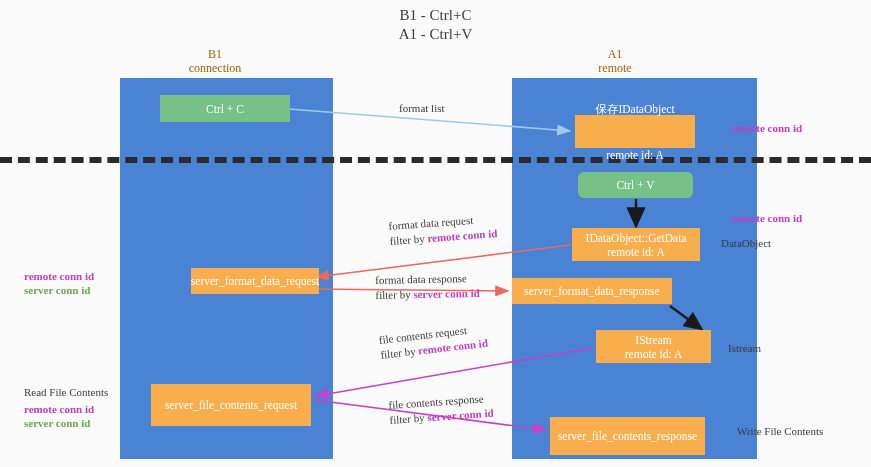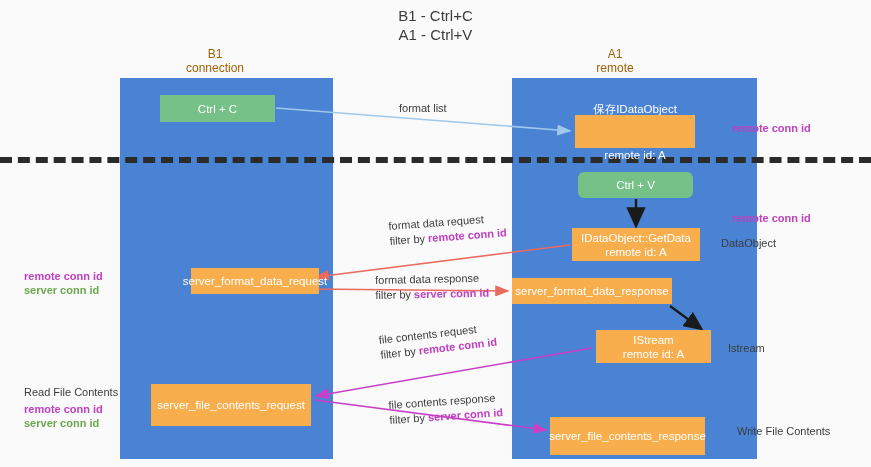--- a/index.html
+++ b/index.html
@@ -3,21 +3,21 @@
 <meta charset="utf-8">
 <style>
   html,body{margin:0;padding:0;}
   body{
     width:871px;height:467px;
     background:#fafafa;
     font-family:"Liberation Sans","DejaVu Sans",sans-serif;
     overflow:hidden;
     position:relative;
   }
-  .canvas{position:absolute;inset:0;}
+  .canvas{position:absolute;inset:0;font-family:Liberation Serif, serif;}
 
   
   .title{
     position:absolute;left:0;top:6px;width:871px;
     text-align:center;font-size:15px;color:#3c3c3c;line-height:19px;
   }
 
   
   .col-head{
     position:absolute;text-align:center;font-size:12px;color:#a16207;
@@ -43,21 +43,21 @@
   
   .box{
     position:absolute;box-sizing:border-box;
     display:flex;flex-direction:column;align-items:center;justify-content:center;
     color:#ffffff;font-size:11.5px;line-height:14px;text-align:center;
   }
   .box.green{background:#76c187;}
   .box.orange{background:#f9ae4d;}
   .box .l2{font-size:11.5px;}
 
-  #box-ctrlc{left:160px;top:95px;width:115px;height:27px;}
+  #box-ctrlc{left:160px;top:95px;width:130px;height:27px;}
   #box-idataobject{left:575px;top:115px;width:120px;height:33px;gap:32px;}
   #box-ctrlv{left:578px;top:172px;width:115px;height:26px;border-radius:6px;}
   #box-getdata{left:572px;top:228px;width:128px;height:33px;}
   #box-sfdreq{left:151px;top:268px;width:128px;height:26px;margin-left:40px;}
   #box-sfdresp{left:512px;top:278px;width:160px;height:26px;}
   #box-istream{left:596px;top:330px;width:115px;height:33px;}
   #box-sfcreq{left:151px;top:384px;width:160px;height:42px;}
   #box-sfcresp{left:550px;top:417px;width:155px;height:38px;}
 
   

